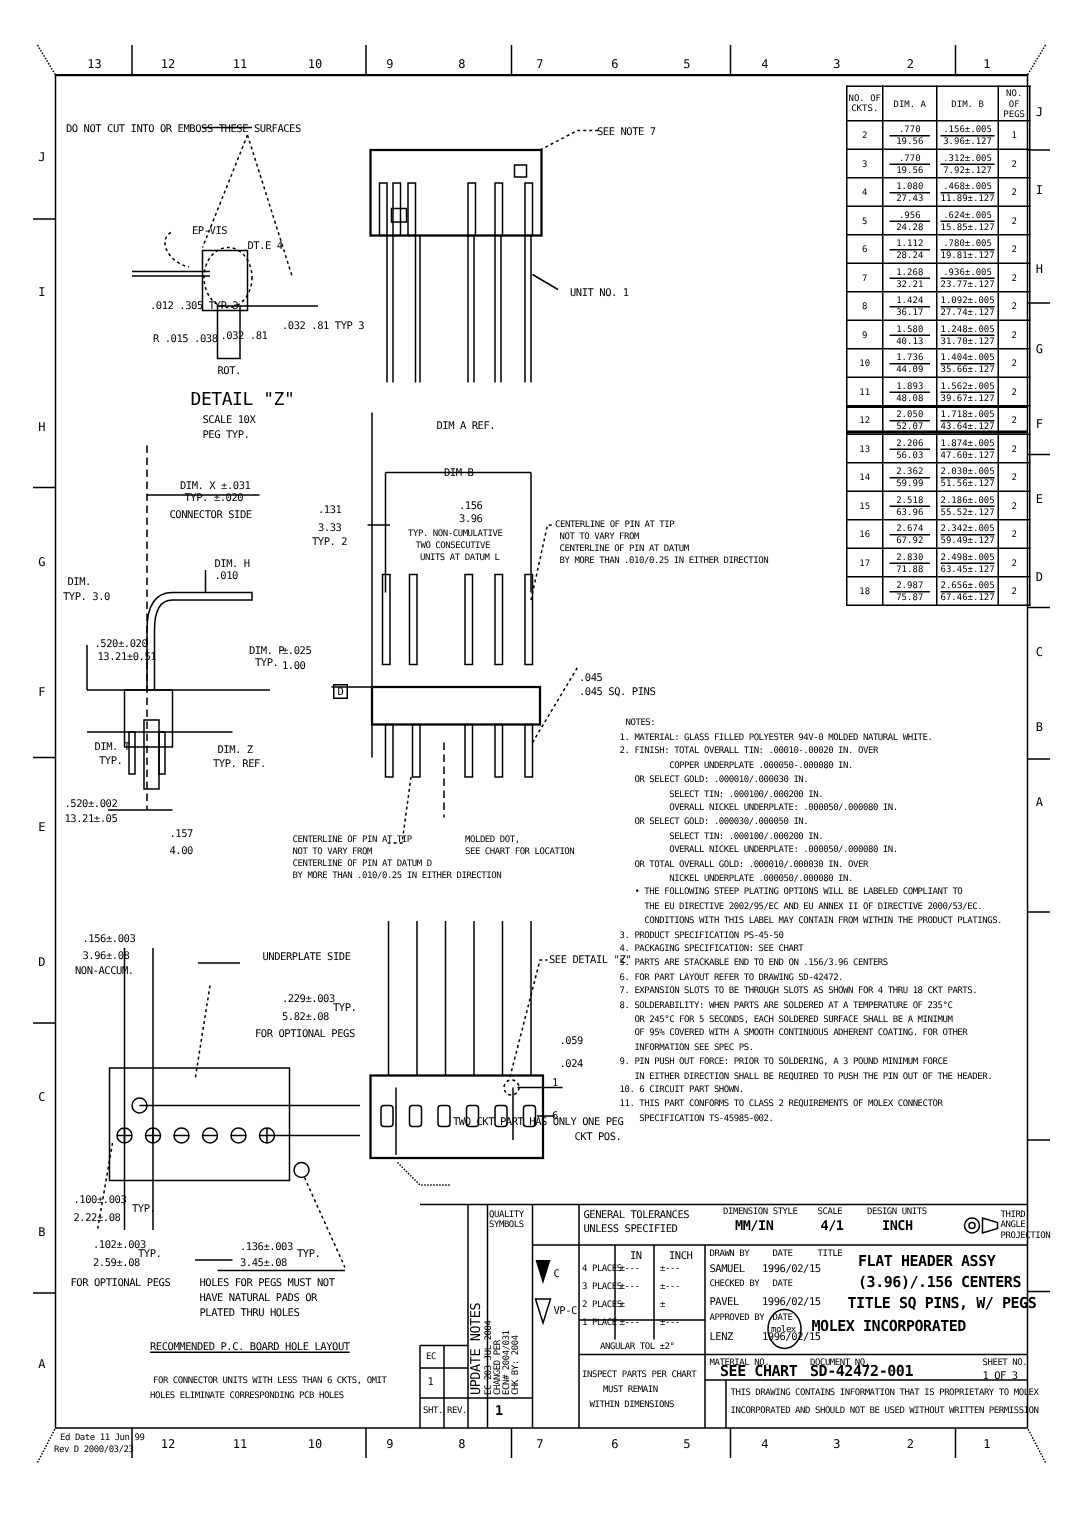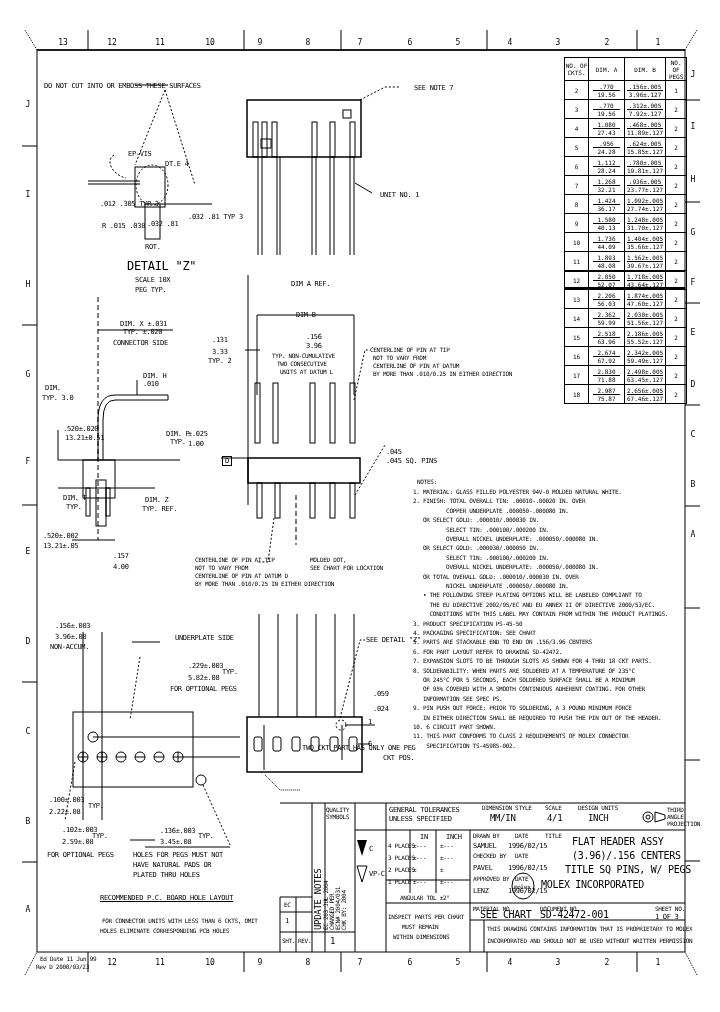--- a/index.html
+++ b/index.html
@@ -1,20 +1,20 @@
 <!DOCTYPE html>
 <html><head>
 <meta charset="utf-8">
 <style>
   html,body{margin:0;padding:0;background:#fff;}
   body{width:720px;height:1012px;position:relative;overflow:hidden;font-family:"DejaVu Sans Mono","Liberation Mono",monospace;color:#000;}
   .t{position:absolute;font-size:7px;line-height:8px;white-space:nowrap;letter-spacing:-0.3px;}
   .t6{font-size:6px;line-height:7px;}
   .big{font-size:12px;line-height:13px;}
-  .mid{font-size:9px;line-height:10px;}
+  .mid{font-size:9px;line-height:10px;font-weight:bold;}
   svg{position:absolute;left:0;top:0;}
   .zone{position:absolute;font-size:8px;width:20px;text-align:center;}
   .tbl{position:absolute;left:564px;top:57px;border-collapse:collapse;}
   .tbl td{border:1px solid #000;font-size:6px;line-height:7px;text-align:center;padding:0;height:22px;}
   .notes .t{font-size:6px;line-height:7px;}
 </style>
 </head>
 <body>
 
 <svg width="720" height="1012">
@@ -486,21 +486,21 @@
 <div class="t" style="left:165px;top:160px">DT.E 4</div>
 <div class="t" style="left:100px;top:200px">.012 .305 TYP 3</div>
 <div class="t" style="left:102px;top:222px">R .015 .038</div>
 <div class="t" style="left:147px;top:220px">.032 .81</div>
 <div class="t" style="left:188px;top:213px">.032 .81 TYP 3</div>
 <div class="t" style="left:145px;top:243px">ROT.</div>
 <div class="t big" style="left:127px;top:260px">DETAIL "Z"</div>
 <div class="t" style="left:135px;top:276px">SCALE 10X</div>
 <div class="t" style="left:135px;top:286px">PEG TYP.</div>
 
-<div class="t" style="left:414px;top:84px">SEE NOTE 7</div>
+<div class="t" style="left:398px;top:84px">SEE NOTE 7</div>
 <div class="t" style="left:380px;top:191px">UNIT NO. 1</div>
 <div class="t" style="left:291px;top:280px">DIM A REF.</div>
 
 <div class="t" style="left:296px;top:311px">DIM B</div>
 <div class="t" style="left:306px;top:333px">.156</div>
 <div class="t" style="left:306px;top:342px">3.96</div>
 <div class="t t6" style="left:272px;top:352px">TYP. NON-CUMULATIVE</div>
 <div class="t t6" style="left:277px;top:360px">TWO CONSECUTIVE</div>
 <div class="t t6" style="left:280px;top:368px">UNITS AT DATUM L</div>
 <div class="t" style="left:212px;top:336px">.131</div>

